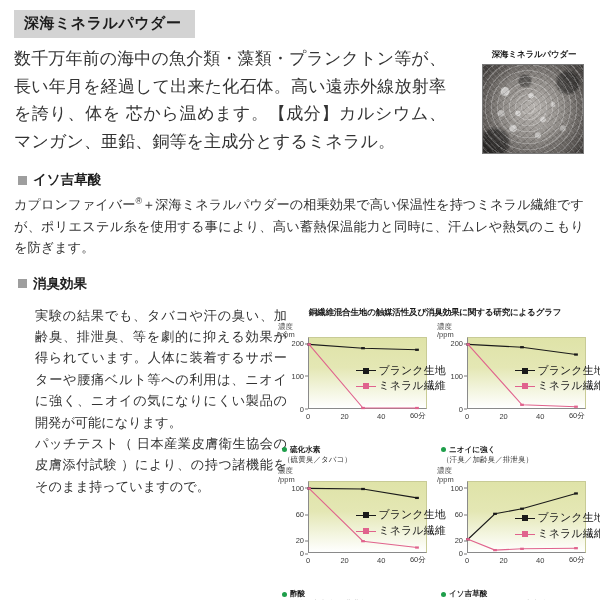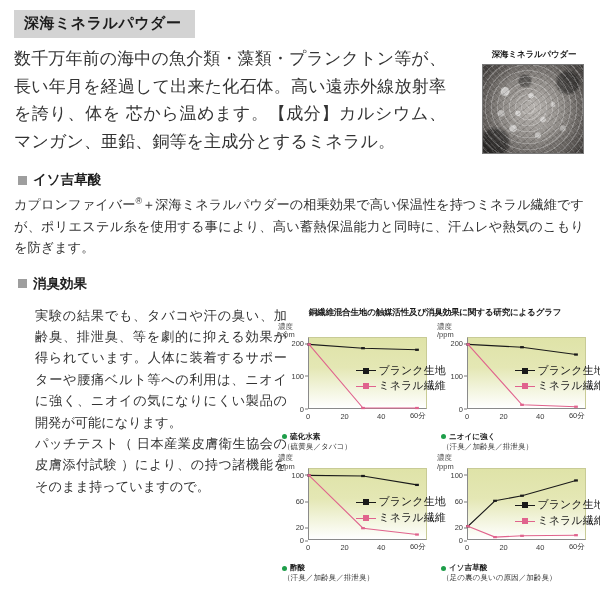--- a/index.html
+++ b/index.html
@@ -226,21 +226,21 @@
   }
   .legend .lmark b {
     position: absolute; left: 7px; top: 0.5px; width: 6px; height: 6px; display: block;
   }
   .series-blank i { background: #1a1a1a; }
   .series-blank b { background: #1a1a1a; }
   .series-mineral i { background: #e0638d; }
   .series-mineral b { background: #e0638d; }
 
   .chart-foot {
-    margin-top: 1px;
+    margin-top: 14px;
     padding-left: 4px;
     font-size: 7.6px;
     color: #333;
     line-height: 1.3;
   }
   .chart-foot .dot {
     display: inline-block;
     width: 5px; height: 5px; border-radius: 50%;
     background: #1e9e4a;
     margin-right: 3px;

